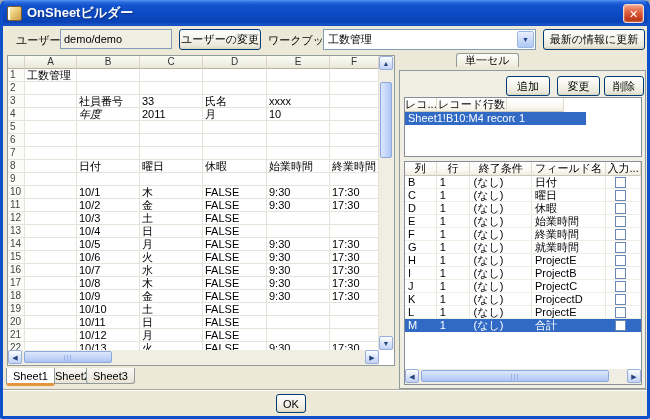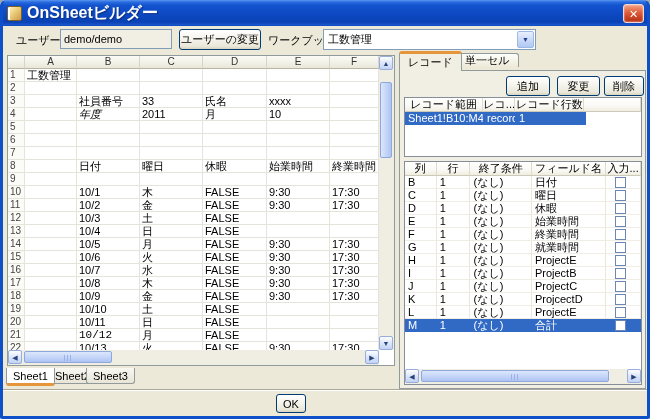--- a/index.html
+++ b/index.html
@@ -9,21 +9,21 @@
     overflow:hidden;border-radius:6px 6px 2px 2px;}
   .frame{position:absolute;inset:0;border:3px solid #0E50C8;border-top:none;
     border-radius:6px 6px 2px 2px;pointer-events:none;z-index:60;}
   
   .titlebar{position:absolute;left:0;top:0;right:0;height:26px;z-index:55;
     background:linear-gradient(180deg,#5A96EE 0%,#2A6CE0 8%,#1353CE 20%,#0D49C2 55%,#0A42B5 85%,#1A57CC 96%,#0D47BC 100%);
     border-radius:6px 6px 0 0;display:flex;align-items:center;}
   .app-icon{width:15px;height:15px;margin:0 5px 0 7px;border-radius:2px;
     background:linear-gradient(135deg,#FBF3D0 0%,#EFD27E 40%,#C89A4B 100%);
     border:1px solid #7D5F28;box-shadow:inset 2px 0 0 #FFF;}
-  .title-text{color:#fff;font-weight:bold;font-size:16px;text-shadow:1px 1px 1px #0A2F86;}
+  .title-text{color:#fff;font-weight:bold;font-size:13px;text-shadow:1px 1px 1px #0A2F86;}
   .close-btn{position:absolute;right:6px;top:4px;width:21px;height:19px;border-radius:3px;
     background:linear-gradient(180deg,#F1A286 0%,#E06340 40%,#CC4425 70%,#B03114 100%);
     border:1px solid #F3D8CE;display:flex;align-items:center;justify-content:center;
     box-shadow:inset 0 0 2px #FFD9C9;}
   .close-x::before{content:"✕";color:#fff;font-size:11px;font-weight:bold;line-height:1;}
   
   .lbl{position:absolute;white-space:nowrap;}
   .xp-field{position:absolute;border:1px solid #7F9DB9;background:#F1EFE4;
     padding:0 3px;font:11px "Liberation Sans","DejaVu Sans",sans-serif;}
   .xp-btn{position:absolute;border:1px solid #003C74;border-radius:3px;cursor:default;
@@ -101,20 +101,21 @@
   </div>
 
   <div class="lbl" style="left:16px;top:33px;">ユーザー名</div>
   <input class="xp-field" style="left: 60px; top: 29px; width: 112px; height: 20px;" readonly="" value="demo/demo">
   <div class="xp-btn" style="left:179px;top:29px;width:82px;height:21px;">ユーザーの変更</div>
   <div class="lbl" style="left:268px;top:33px;">ワークブック</div>
   <div class="combo" style="left:323px;top:29px;width:213px;height:21px;">
     <div class="combo-text">工数管理</div>
     <div class="combo-arrow"></div>
   </div>
+  <div class="xp-btn" style="left:543px;top:29px;width:102px;height:21px;">最新の情報に更新</div>
 
   <div id="grid-panel">
     <div class="g-hrow">
       <div class="g-corner"></div>
     <div class="g-hcell" style="width: 52px;">A</div>
         <div class="g-hcell" style="width: 63px;">B</div>
         <div class="g-hcell" style="width: 63px;">C</div>
         <div class="g-hcell" style="width: 64px;">D</div>
         <div class="g-hcell" style="width: 63px;">E</div>
         <div class="g-hcell" style="width: 49px;">F</div>
@@ -296,21 +297,21 @@
           <div class="g-cell" style="width: 52px;"></div>
           <div class="g-cell" style="width: 63px;">10/11</div>
           <div class="g-cell" style="width: 63px;">日</div>
           <div class="g-cell" style="width: 64px;">FALSE</div>
           <div class="g-cell" style="width: 63px;"></div>
           <div class="g-cell" style="width: 49px;"></div>
         </div>
         <div class="g-row">
           <div class="g-cell g-num">21</div>
           <div class="g-cell" style="width: 52px;"></div>
-          <div class="g-cell" style="width: 63px; font-family: Liberation Mono, monospace;">10/12</div>
+          <div class="g-cell" style="width: 63px;">10/12</div>
           <div class="g-cell" style="width: 63px;">月</div>
           <div class="g-cell" style="width: 64px;">FALSE</div>
           <div class="g-cell" style="width: 63px;"></div>
           <div class="g-cell" style="width: 49px;"></div>
         </div>
         <div class="g-row">
           <div class="g-cell g-num">22</div>
           <div class="g-cell" style="width: 52px;"></div>
           <div class="g-cell" style="width: 63px;">10/13</div>
           <div class="g-cell" style="width: 63px;">火</div>
@@ -330,32 +331,30 @@
       <div class="sb-ar ar-lf" style="left:0;top:0;"></div>
       <div class="sb-th th-h" style="left:16px;width:88px;"></div>
       <div class="sb-ar ar-rt" style="right:0;top:0;"></div>
     </div>
   </div>
 
   <div class="sheet-tab active" style="left:6px;top:368px;">Sheet1</div>
   <div class="sheet-tab inactive" style="left:48px;top:368px;">Sheet2</div>
   <div class="sheet-tab inactive" style="left:86px;top:368px;">Sheet3</div>
 
-  <div class="tab active" style="left:399px;top:51px;height:20px;">レコード</div>
   <div class="tab inactive" style="left:456px;top:53px;height:14px;">単一セル</div>
 
   <div id="right-page"></div>
 
   <div class="xp-btn" style="left:506px;top:76px;width:44px;height:20px;">追加</div>
   <div class="xp-btn" style="left:557px;top:76px;width:43px;height:20px;">変更</div>
   <div class="xp-btn" style="left:604px;top:76px;width:40px;height:20px;">削除</div>
 
   <div class="lv" style="left:404px;top:97px;width:238px;height:60px;">
     <div class="lv-hrow" id="rec-hdr">
-        <div class="lv-hcell" style="width: 79px;">レコード範囲</div>
         <div class="lv-hcell" style="width: 32px;">レコ...</div>
         <div class="lv-hcell" style="width: 70px;">レコード行数</div>
         <div class="lv-hcell" style="width: 57px;"></div>
       </div>
     <div id="rec-body">
         <div class="lv-row sel">
           <div class="lv-cell" style="width: 79px;">Sheet1!B10:M40</div>
           <div class="lv-cell" style="width: 32px;">record1</div>
           <div class="lv-cell" style="width: 70px;">1</div>
         </div>

